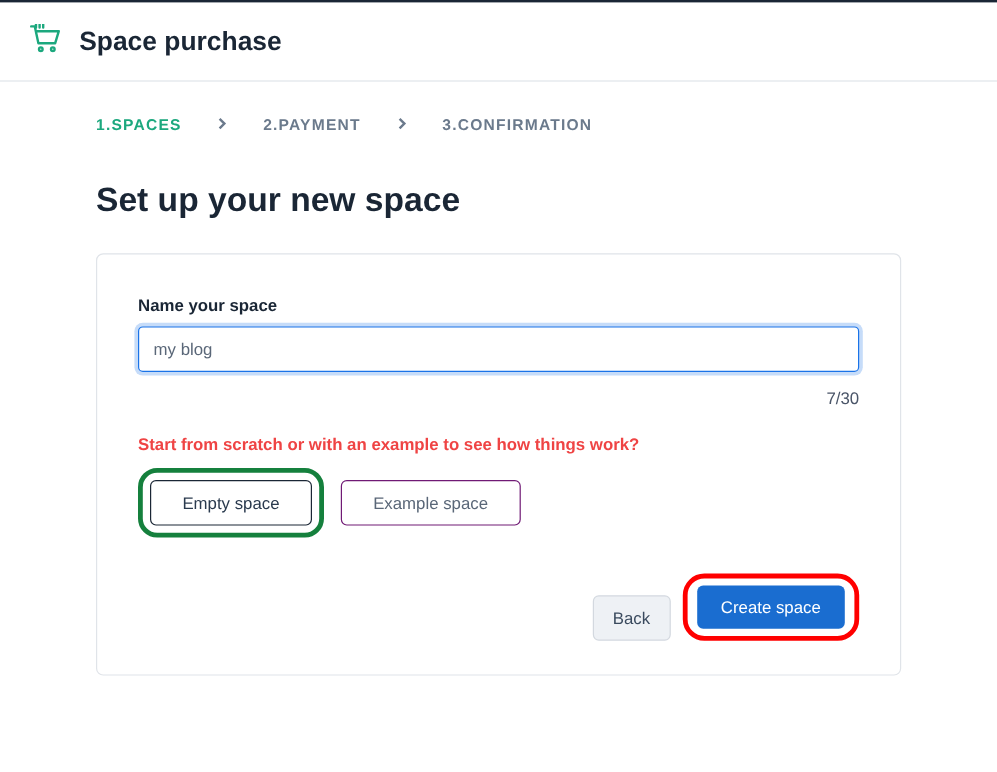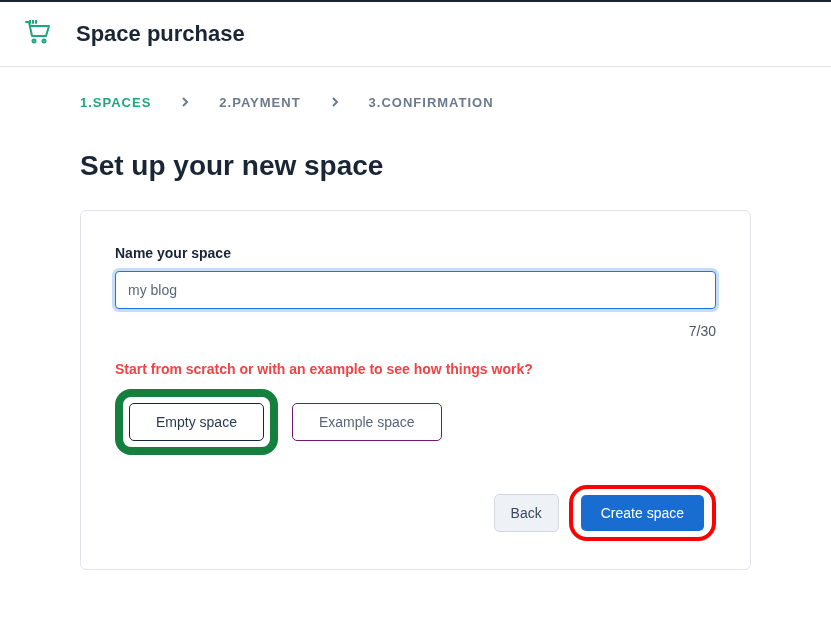--- a/index.html
+++ b/index.html
@@ -16,21 +16,21 @@
     }
     .top-border {
       height: 2px;
       background: #1a2635;
     }
     .header {
       display: flex;
       align-items: center;
       padding: 18px 24px;
       border-bottom: 1px solid #e0e4e9;
-      gap: 24px;
+      gap: 14px;
     }
     .header-title {
       font-size: 22px;
       font-weight: 700;
       color: #1a2635;
     }
     .cart-icon {
       width: 28px;
       height: 24px;
     }
@@ -121,35 +121,35 @@
       border: 1px solid #1a2635;
     }
     .option-btn.unselected {
       border: 1px solid #701a75;
       color: #5a6778;
     }
     .highlight-ring-empty {
       position: relative;
       display: inline-block;
       padding: 6px;
-      border: 8px solid #15803d;
+      border: 4px solid #15803d;
       border-radius: 16px;
     }
     .highlight-ring-create {
       position: relative;
       display: inline-block;
       padding: 6px 8px;
       border: 4px solid #ff0000;
       border-radius: 18px;
       text-decoration: underline;
     }
     .action-row {
       display: flex;
       justify-content: flex-end;
-      align-items: center;
+      align-items: flex-end;
       gap: 10px;
       margin-top: 30px;
     }
     .btn-back {
       padding: 10px 16px;
       font-size: 14px;
       border: 1px solid #d3d8df;
       border-radius: 5px;
       background: #eef1f5;
       color: #3a4a5e;

